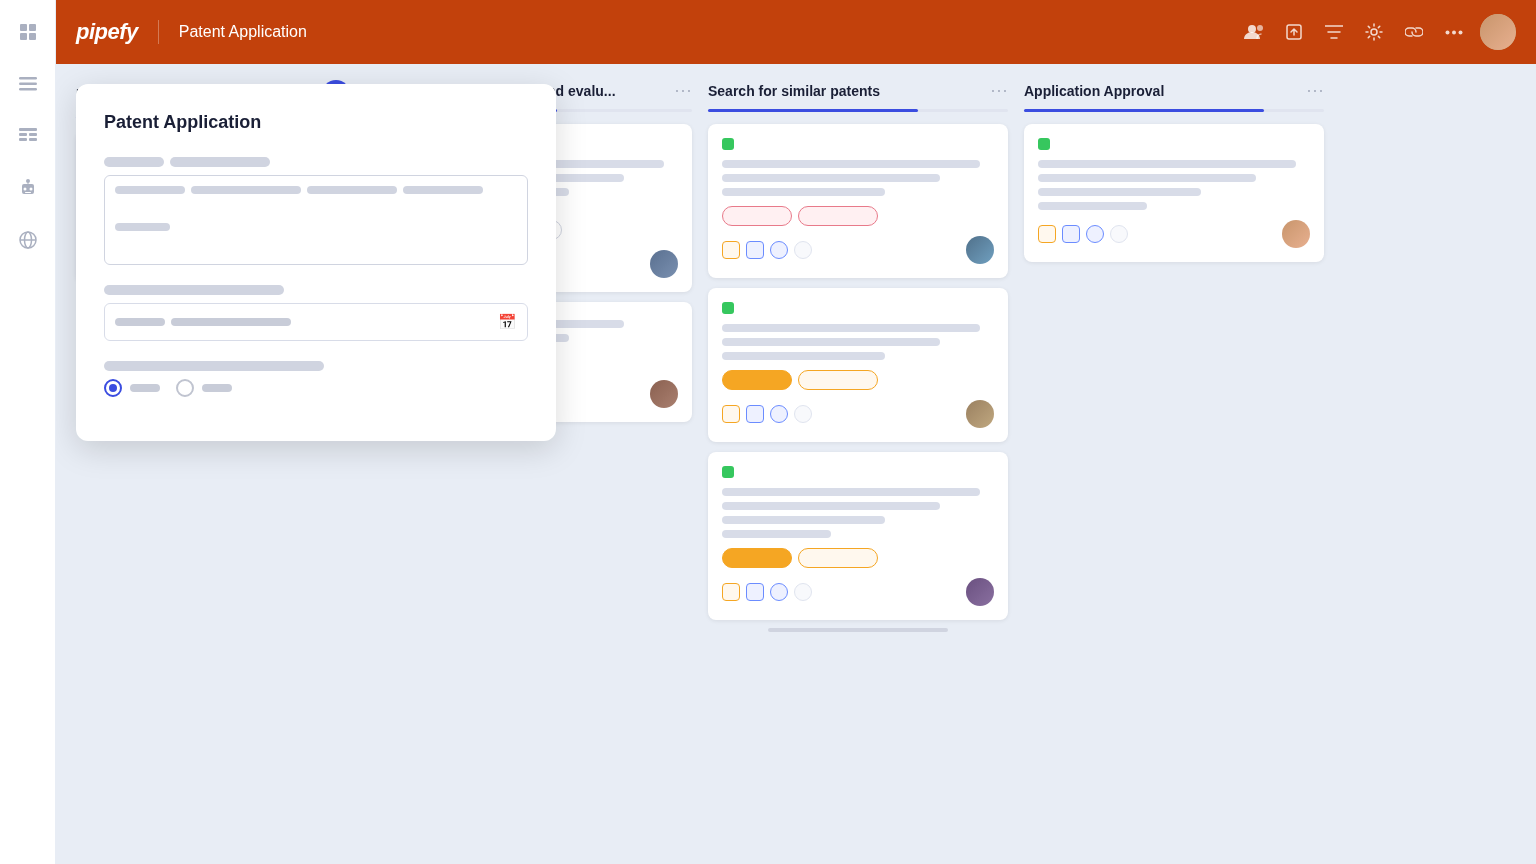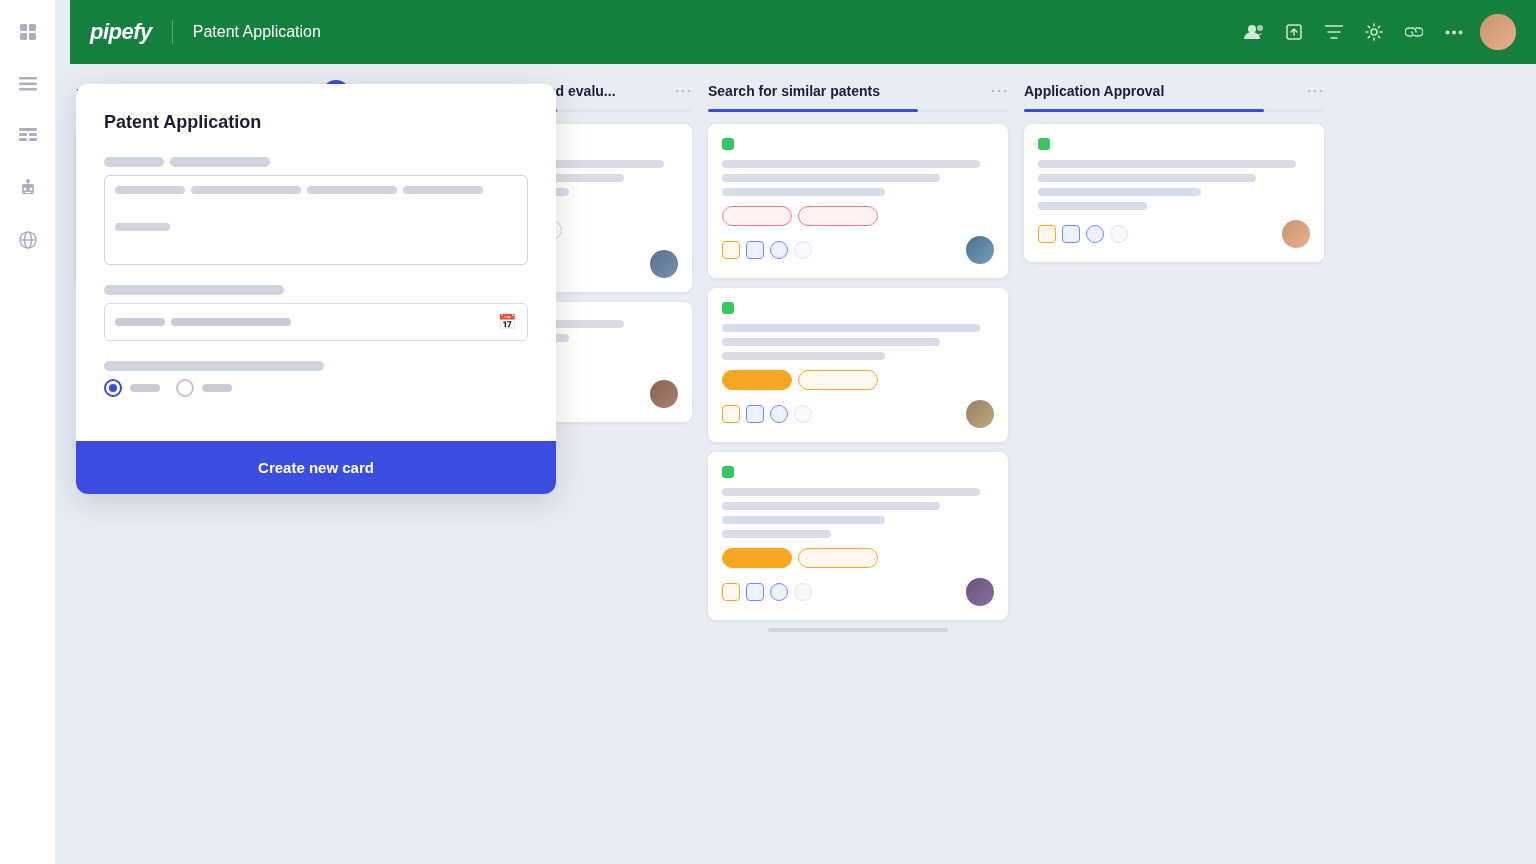--- a/index.html
+++ b/index.html
@@ -39,28 +39,27 @@
     
     .main {
       flex: 1;
       display: flex;
       flex-direction: column;
       overflow: hidden;
     }
 
     
     .header {
-      background: #15803d;
+      background: #c2410c;
       height: 64px;
       display: flex;
       align-items: center;
       padding: 0 20px;
       gap: 12px;
       flex-shrink: 0;
-      margin-left: 14px;
     }
     .logo {
       color: #fff;
       font-size: 22px;
       font-weight: 700;
       letter-spacing: -0.5px;
       font-style: italic;
     }
     .header-divider {
       width: 1px;
@@ -762,20 +761,17 @@
                 <div class="radio-label-pill" style="width:30px"></div>
               </div>
               <div class="radio-item">
                 <div class="radio-circle empty"></div>
                 <div class="radio-label-pill" style="width:30px"></div>
               </div>
             </div>
           </div>
         </div>
 
-        <div class="modal-footer">
-          <button class="create-btn">Create new card</button>
-        </div>
       </div>
     </div>
 
   </div>
 </div>
 
 </body></html>

